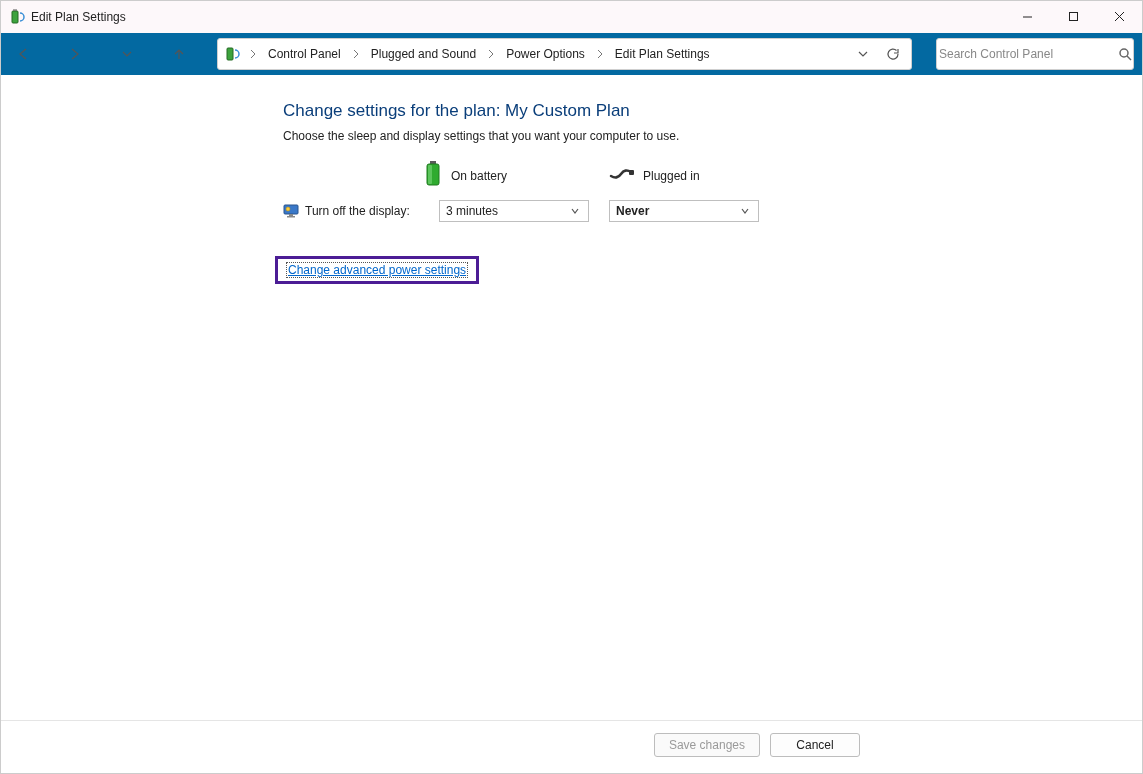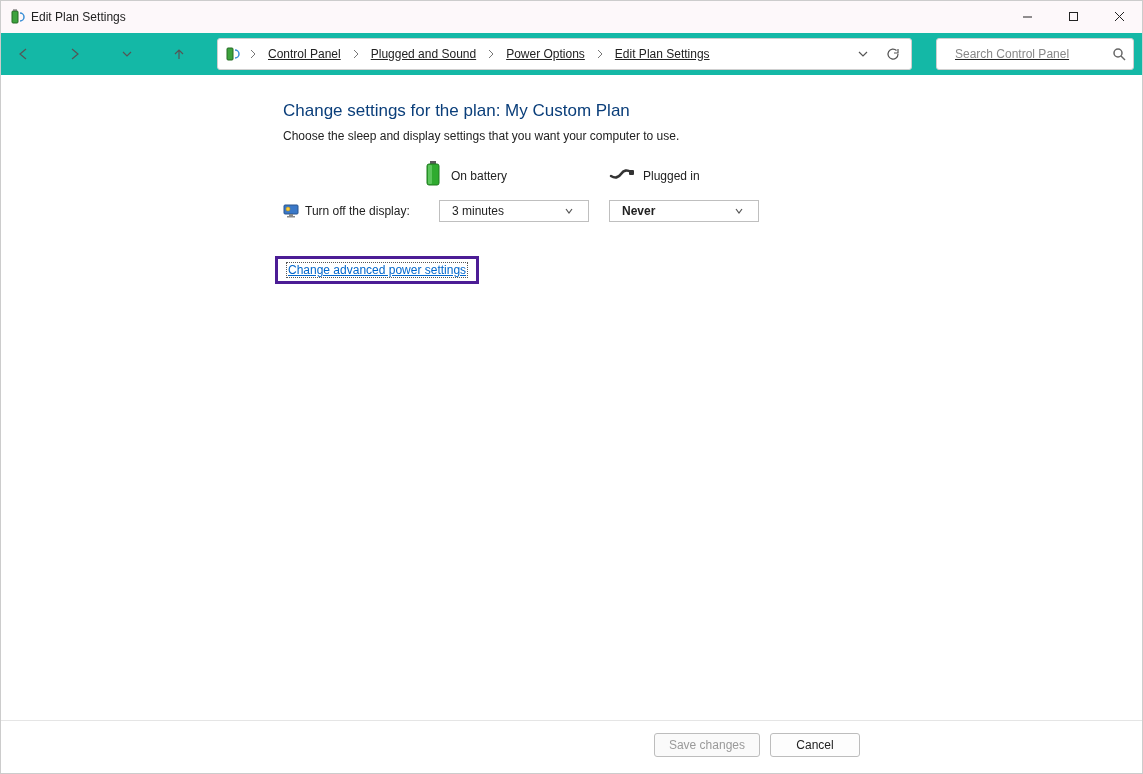--- a/index.html
+++ b/index.html
@@ -28,26 +28,25 @@
   .win-controls { margin-left:auto; display:flex; height:32px; }
   .win-controls .wc {
     width:46px; height:32px; display:flex; align-items:center; justify-content:center;
     cursor:default;
   }
   .win-controls svg { stroke:#222; stroke-width:1; fill:none; }
 
   
   .toolbar {
     height:42px;
-    background:#14b8a6;
+    background:#0369a1;
     border-bottom:1px solid transparent;
     display:flex; align-items:center;
     padding:0 8px;
     gap:24px;
-    text-decoration:underline;
   }
   .navbtn {
     width:28px; height:28px; display:flex; align-items:center; justify-content:center;
     color:#555;
   }
   .navbtn svg { stroke:#555; fill:none; stroke-width:1.2; }
 
   .address {
     flex:1;
     height:32px;
@@ -66,21 +65,21 @@
   .addr-spacer { flex:1; }
   .addr-tool { width:24px; height:24px; display:flex; align-items:center; justify-content:center; color:#555;}
   .addr-tool svg { stroke:#555; fill:none; stroke-width:1.2;}
 
   .searchbox {
     width:198px; height:32px;
     border:1px solid #cfcfcf;
     border-radius:3px;
     background:#fff;
     display:flex; align-items:center;
-    padding:0 16px;
+    padding:0 0;
     color:#777;
   }
   .searchbox input {
     border:none; outline:none; flex:1; font-size:12px; color:#222;
     background:transparent;
   }
   .searchbox input::placeholder { color:#888; }
   .searchbox .sicon { width:16px; height:16px; display:flex; align-items:center; justify-content:center;}
   .searchbox .sicon svg { stroke:#666; fill:none; stroke-width:1.5;}
 
@@ -116,21 +115,21 @@
     margin-bottom:10px;
   }
   .row .label-cell { display:flex; align-items:center; gap:6px; width:140px;}
   .monitor-icon { width:16px; height:16px; }
 
   .dropdown {
     width:150px; height:22px;
     border:1px solid #bfbfbf;
     background:#fff;
     display:flex; align-items:center;
-    padding:0 12px;
+    padding:0 6px;
     font-size:12px;
     position:relative;
   }
   .dropdown .dd-val { flex:1; }
   .dropdown .dd-ar { width:14px; display:flex; align-items:center; justify-content:center;}
   .dropdown .dd-ar svg { stroke:#555; fill:none; stroke-width:1.2;}
 
   .link-highlight {
     display:inline-block;
     margin-top:24px;

